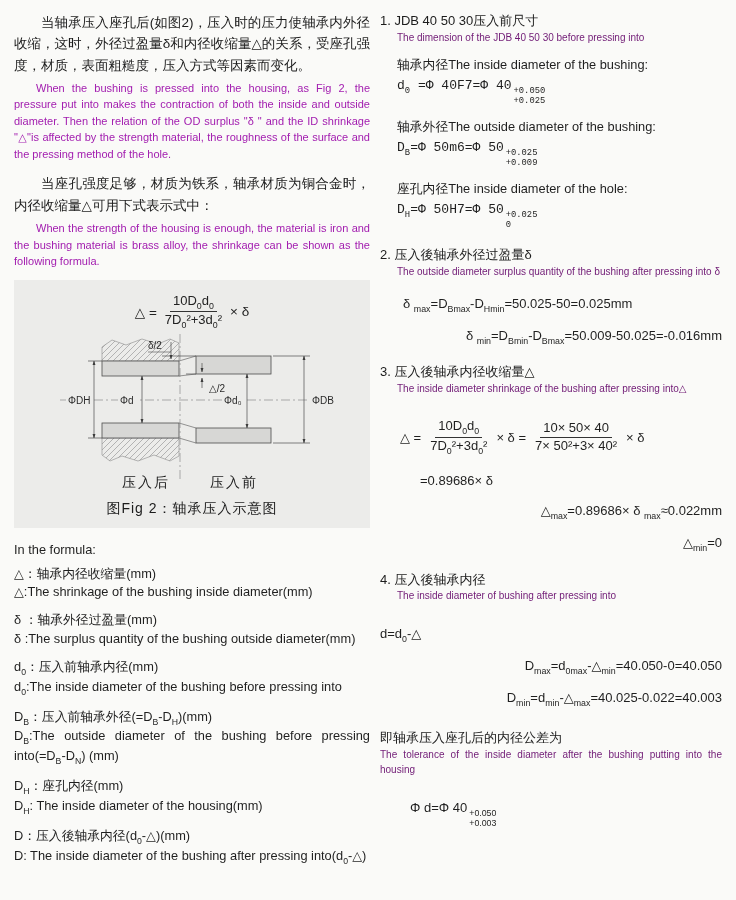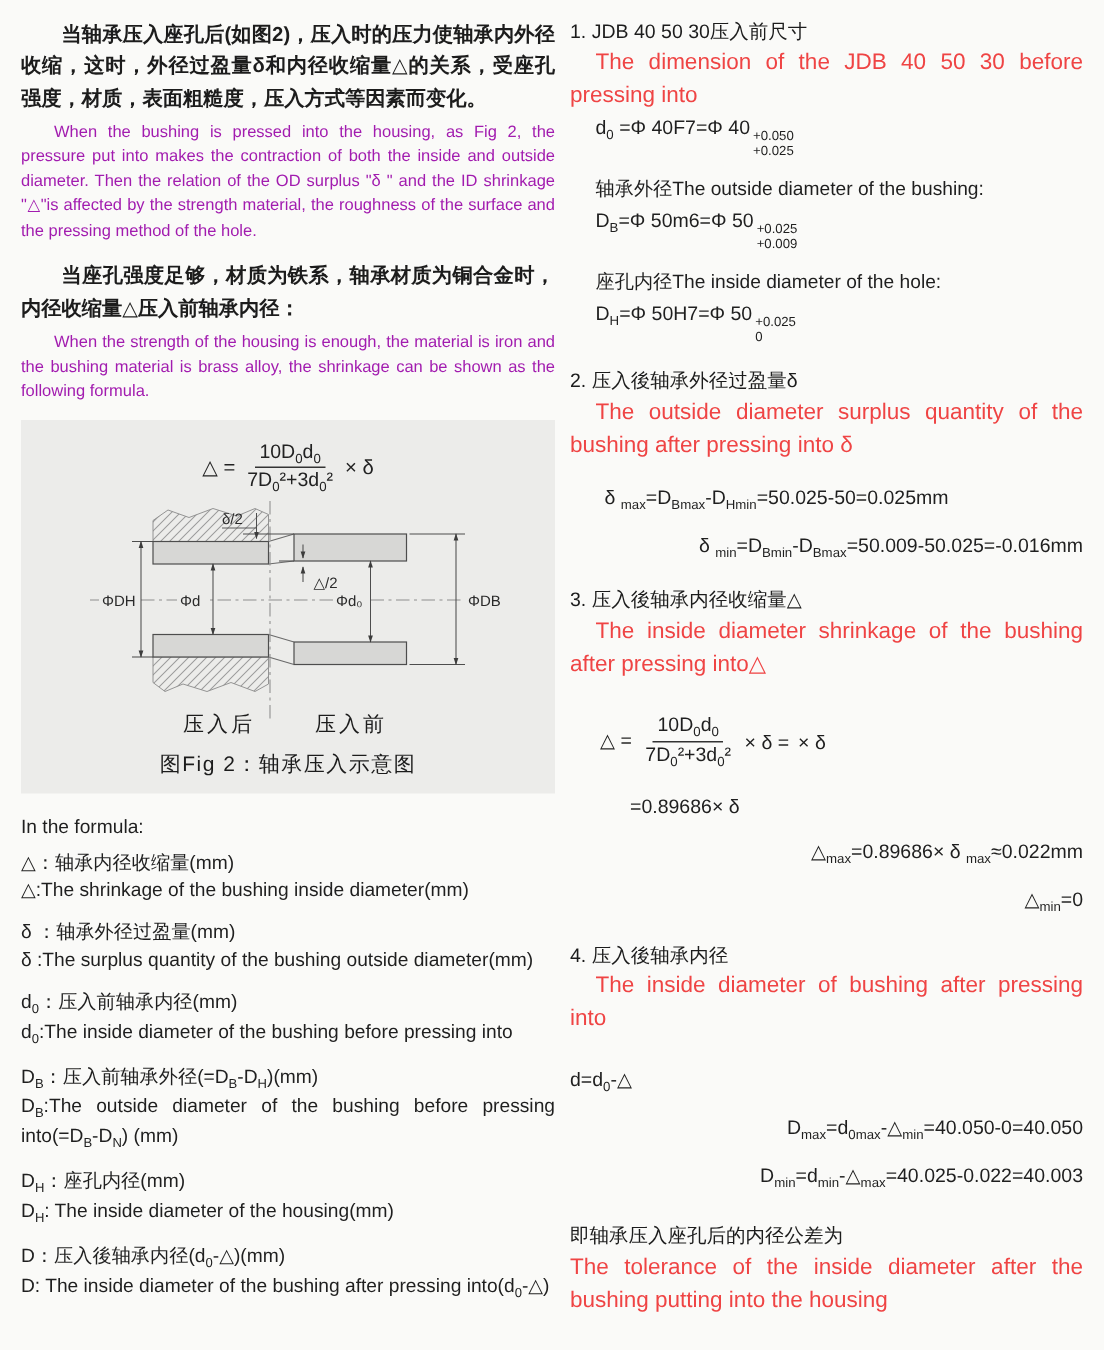--- a/index.html
+++ b/index.html
@@ -7,21 +7,21 @@
     width:736px;height:900px;overflow:hidden;
     background:#fafaf8;color:#1f1f1f;
     font-family:"Liberation Sans","DejaVu Sans",sans-serif;
     -webkit-font-smoothing:antialiased;
   }
   .page{display:flex;gap:10px;padding:12px 14px 0 14px;box-sizing:border-box;width:736px;}
   .col-left{width:356px;flex:0 0 356px;}
   .col-right{flex:1;min-width:0;}
 
   p{margin:0;}
-  .zh{font-size:13.5px;line-height:1.58;text-align:justify;color:#1c1c1c;font-weight:bold;}
+  .zh{font-size:13.5px;line-height:1.58;text-align:justify;color:#1c1c1c;}
   .en{font-size:11px;line-height:1.5;text-align:justify;color:#a21caf;}
   .indent{text-indent:2em;}
   .mb-sm{margin-bottom:4px;}
   .mb{margin-bottom:11px;}
 
   
   .fig-panel{background:#ececea;margin:10px 0 14px 0;padding:8px 0 10px 0;}
   .fig-formula{display:flex;justify-content:center;align-items:center;gap:5px;
     font-size:13.5px;color:#222;padding:6px 0 4px 0;}
   .frac{display:inline-flex;flex-direction:column;align-items:center;font-size:13px;line-height:1.15;}
@@ -31,42 +31,42 @@
   .fig-caption{text-align:center;font-size:14px;letter-spacing:1px;color:#1c1c1c;margin-top:2px;}
 
   
   .def-title{font-size:12.8px;margin:2px 0 8px 0;}
   .def-item{margin-bottom:10px;}
   .def-item p{font-size:12.8px;line-height:1.42;text-align:justify;}
 
   
   .sec{margin-bottom:16px;}
   .sec-h-zh{font-size:13px;line-height:1.45;color:#1c1c1c;}
-  .sec-h-en{font-size:15px;line-height:1.45;text-align:justify;text-indent:17px;color:#ef4444;}
+  .sec-h-en{font-size:10px;line-height:1.45;text-align:justify;text-indent:17px;color:#701a75;}
   .sec-h-en.noindent{text-indent:0;}
   .row-label{font-size:12.8px;margin:12px 0 1px 17px;}
-  .row-val{font-size:13px;margin-left:17px;}
+  .row-val{font-size:13px;margin-left:17px;font-family:Liberation Mono, monospace;}
   .tol{display:inline-flex;flex-direction:column;font-size:8.8px;line-height:1.12;
     vertical-align:-4px;margin-left:2px;letter-spacing:0;margin-top:12px;}
   .fline{font-size:13px;line-height:1.5;}
   .eq-row{display:flex;align-items:center;gap:6px;font-size:13px;margin:22px 0 16px 20px;}
   .sp8{margin-left:23px;} .sp20{margin-left:20px;} .sp30{margin-left:30px;} .sp40{margin-left:40px;}
   .gap10{margin-top:10px;text-align:right;} .gap14{margin-top:14px;} .gap20{margin-top:20px;}
 
   svg text{font-family:"Liberation Sans","DejaVu Sans",sans-serif;}
 </style>
 </head>
 <body>
 
 <div class="page">
 
   <div class="col-left">
     <p class="zh indent mb-sm">当轴承压入座孔后(如图2)，压入时的压力使轴承内外径收缩，这时，外径过盈量δ和内径收缩量△的关系，受座孔强度，材质，表面粗糙度，压入方式等因素而变化。</p>
     <p class="en indent mb">When the bushing is pressed into the housing, as Fig 2, the pressure put into makes the contraction of both the inside and outside diameter. Then the relation of the OD surplus "δ " and the ID shrinkage "△"is affected by the strength material, the roughness of the surface and the pressing method of the hole.</p>
-    <p class="zh indent mb-sm">当座孔强度足够，材质为铁系，轴承材质为铜合金时，内径收缩量△压入前轴承内径：</p>
+    <p class="zh indent mb-sm">当座孔强度足够，材质为铁系，轴承材质为铜合金时，内径收缩量△可用下式表示式中：</p>
     <p class="en indent">When the strength of the housing is enough, the material is iron and the bushing material is brass alloy, the shrinkage can be shown as the following formula.</p>
 
     <div class="fig-panel">
       <div class="fig-formula">
         <span>△ =</span>
         <span class="frac">
           <span class="num">10D<sub>0</sub>d<sub>0</sub></span>
           <span class="den">7D<sub>0</sub>²+3d<sub>0</sub>²</span>
         </span>
         <span>× δ</span>
@@ -175,20 +175,21 @@
     </div>
 
   </div>
 
   <div class="col-right">
 
     <div class="sec">
       <p class="sec-h-zh">1. JDB 40 50 30压入前尺寸</p>
       <p class="sec-h-en">The dimension of the JDB 40 50 30 before pressing into</p>
 
+      <p class="row-label">轴承内径The inside diameter of the bushing:</p>
       <p class="row-val">
         <span>d<sub>0</sub> =Φ 40F7=Φ 40</span><span class="tol">
             <span>+0.050</span>
             <span>+0.025</span>
           </span>
       </p>
 
       <p class="row-label">轴承外径The outside diameter of the bushing:</p>
       <p class="row-val">
         <span>D<sub>B</sub>=Φ 50m6=Φ 50</span><span class="tol">
@@ -217,20 +218,24 @@
       <p class="sec-h-zh">3. 压入後轴承内径收缩量△</p>
       <p class="sec-h-en">The inside diameter shrinkage of the bushing after pressing into△</p>
 
       <div class="eq-row">
         <span>△ =</span>
         <span class="frac">
           <span class="num">10D<sub>0</sub>d<sub>0</sub></span>
           <span class="den">7D<sub>0</sub>²+3d<sub>0</sub>²</span>
         </span>
         <span>× δ =</span>
+        <span class="frac">
+          <span class="num">10× 50× 40</span>
+          <span class="den">7× 50²+3× 40²</span>
+        </span>
         <span>× δ</span>
       </div>
 
       <p class="fline sp40">=0.89686× δ</p>
       <p class="fline sp20 gap10">△<sub>max</sub>=0.89686× δ <sub>max</sub>≈0.022mm</p>
       <p class="fline sp20 gap10">△<sub>min</sub>=0</p>
     </div>
 
     <div class="sec">
       <p class="sec-h-zh">4.  压入後轴承内径</p>

